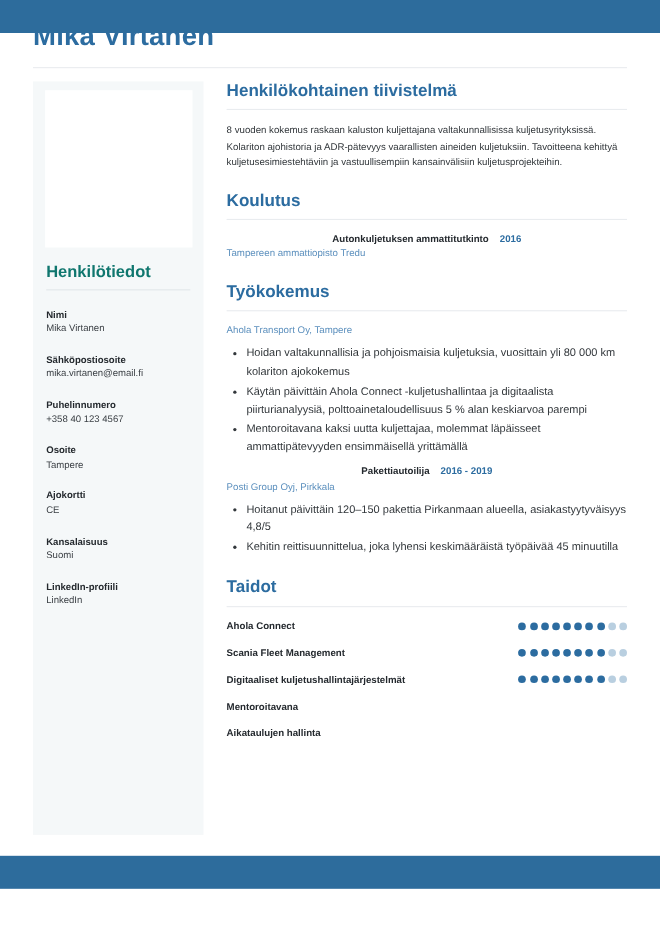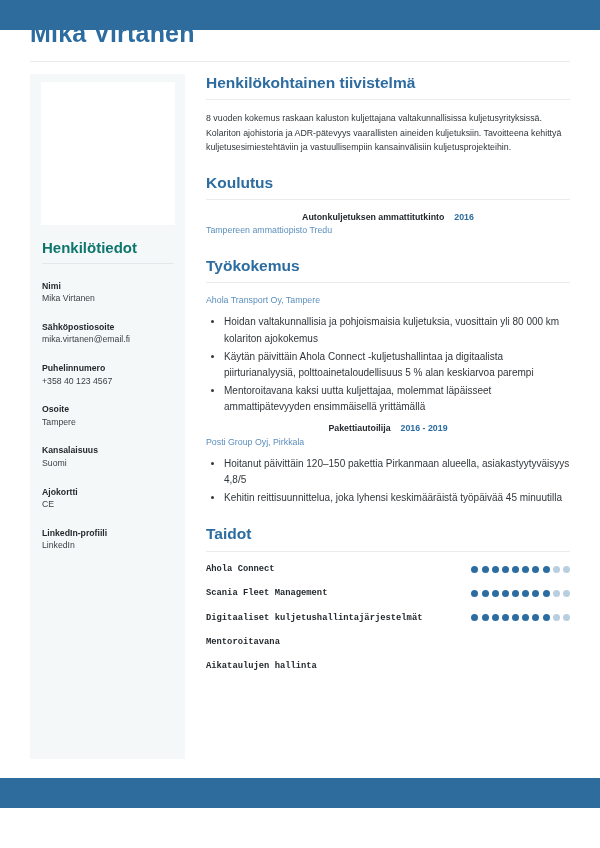--- a/index.html
+++ b/index.html
@@ -165,21 +165,20 @@
     align-items: center;
     justify-content: space-between;
     margin-bottom: 12px;
     min-height: 12px;
   }
   .skill-name {
     font-size: 8.8px;
     font-weight: bold;
     color: #24292e;
     line-height: 1.4;
-    font-family: Liberation Mono, monospace;
   }
   .dots {
     display: flex;
     gap: 3.2px;
     flex: 0 0 auto;
   }
   .dot {
     width: 7px;
     height: 7px;
     border-radius: 50%;
@@ -217,26 +216,26 @@
           </div>
           <div class="side-field">
             <span class="side-label">Puhelinnumero</span>
             <span class="side-value">+358 40 123 4567</span>
           </div>
           <div class="side-field">
             <span class="side-label">Osoite</span>
             <span class="side-value">Tampere</span>
           </div>
           <div class="side-field">
+            <span class="side-label">Ajokortti</span>
+            <span class="side-value">CE</span>
+          </div>
+          <div class="side-field">
             <span class="side-label">Kansalaisuus</span>
             <span class="side-value">Suomi</span>
-          </div>
-          <div class="side-field">
-            <span class="side-label">Ajokortti</span>
-            <span class="side-value">CE</span>
           </div>
           <div class="side-field">
             <span class="side-label">LinkedIn-profiili</span>
             <span class="side-value">LinkedIn</span>
           </div>
         </div>
     </aside>
 
     <main class="main">
 

